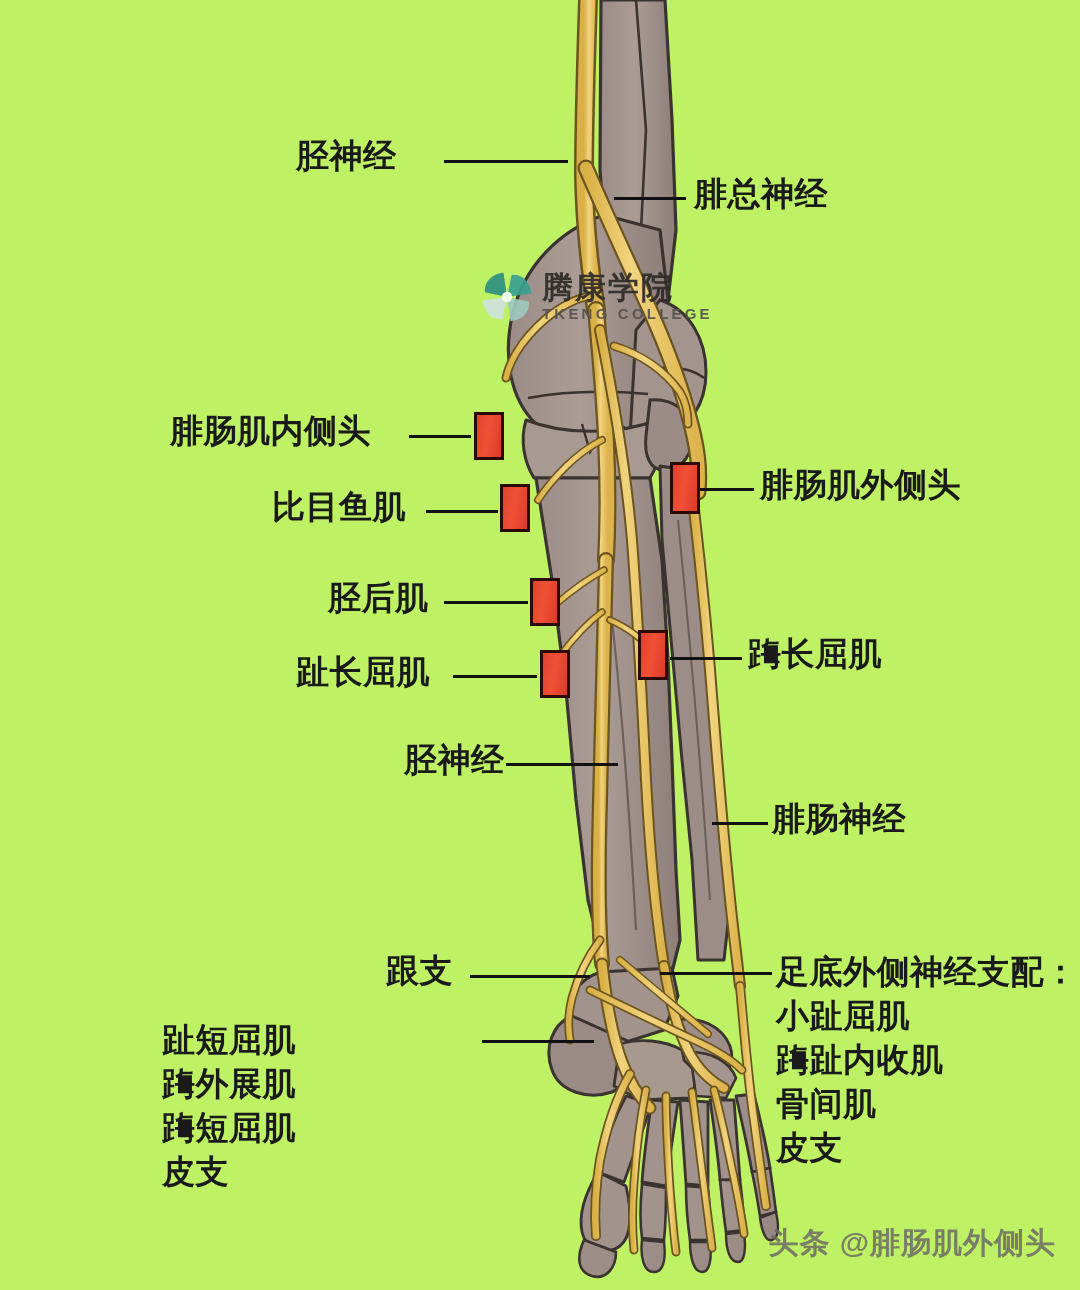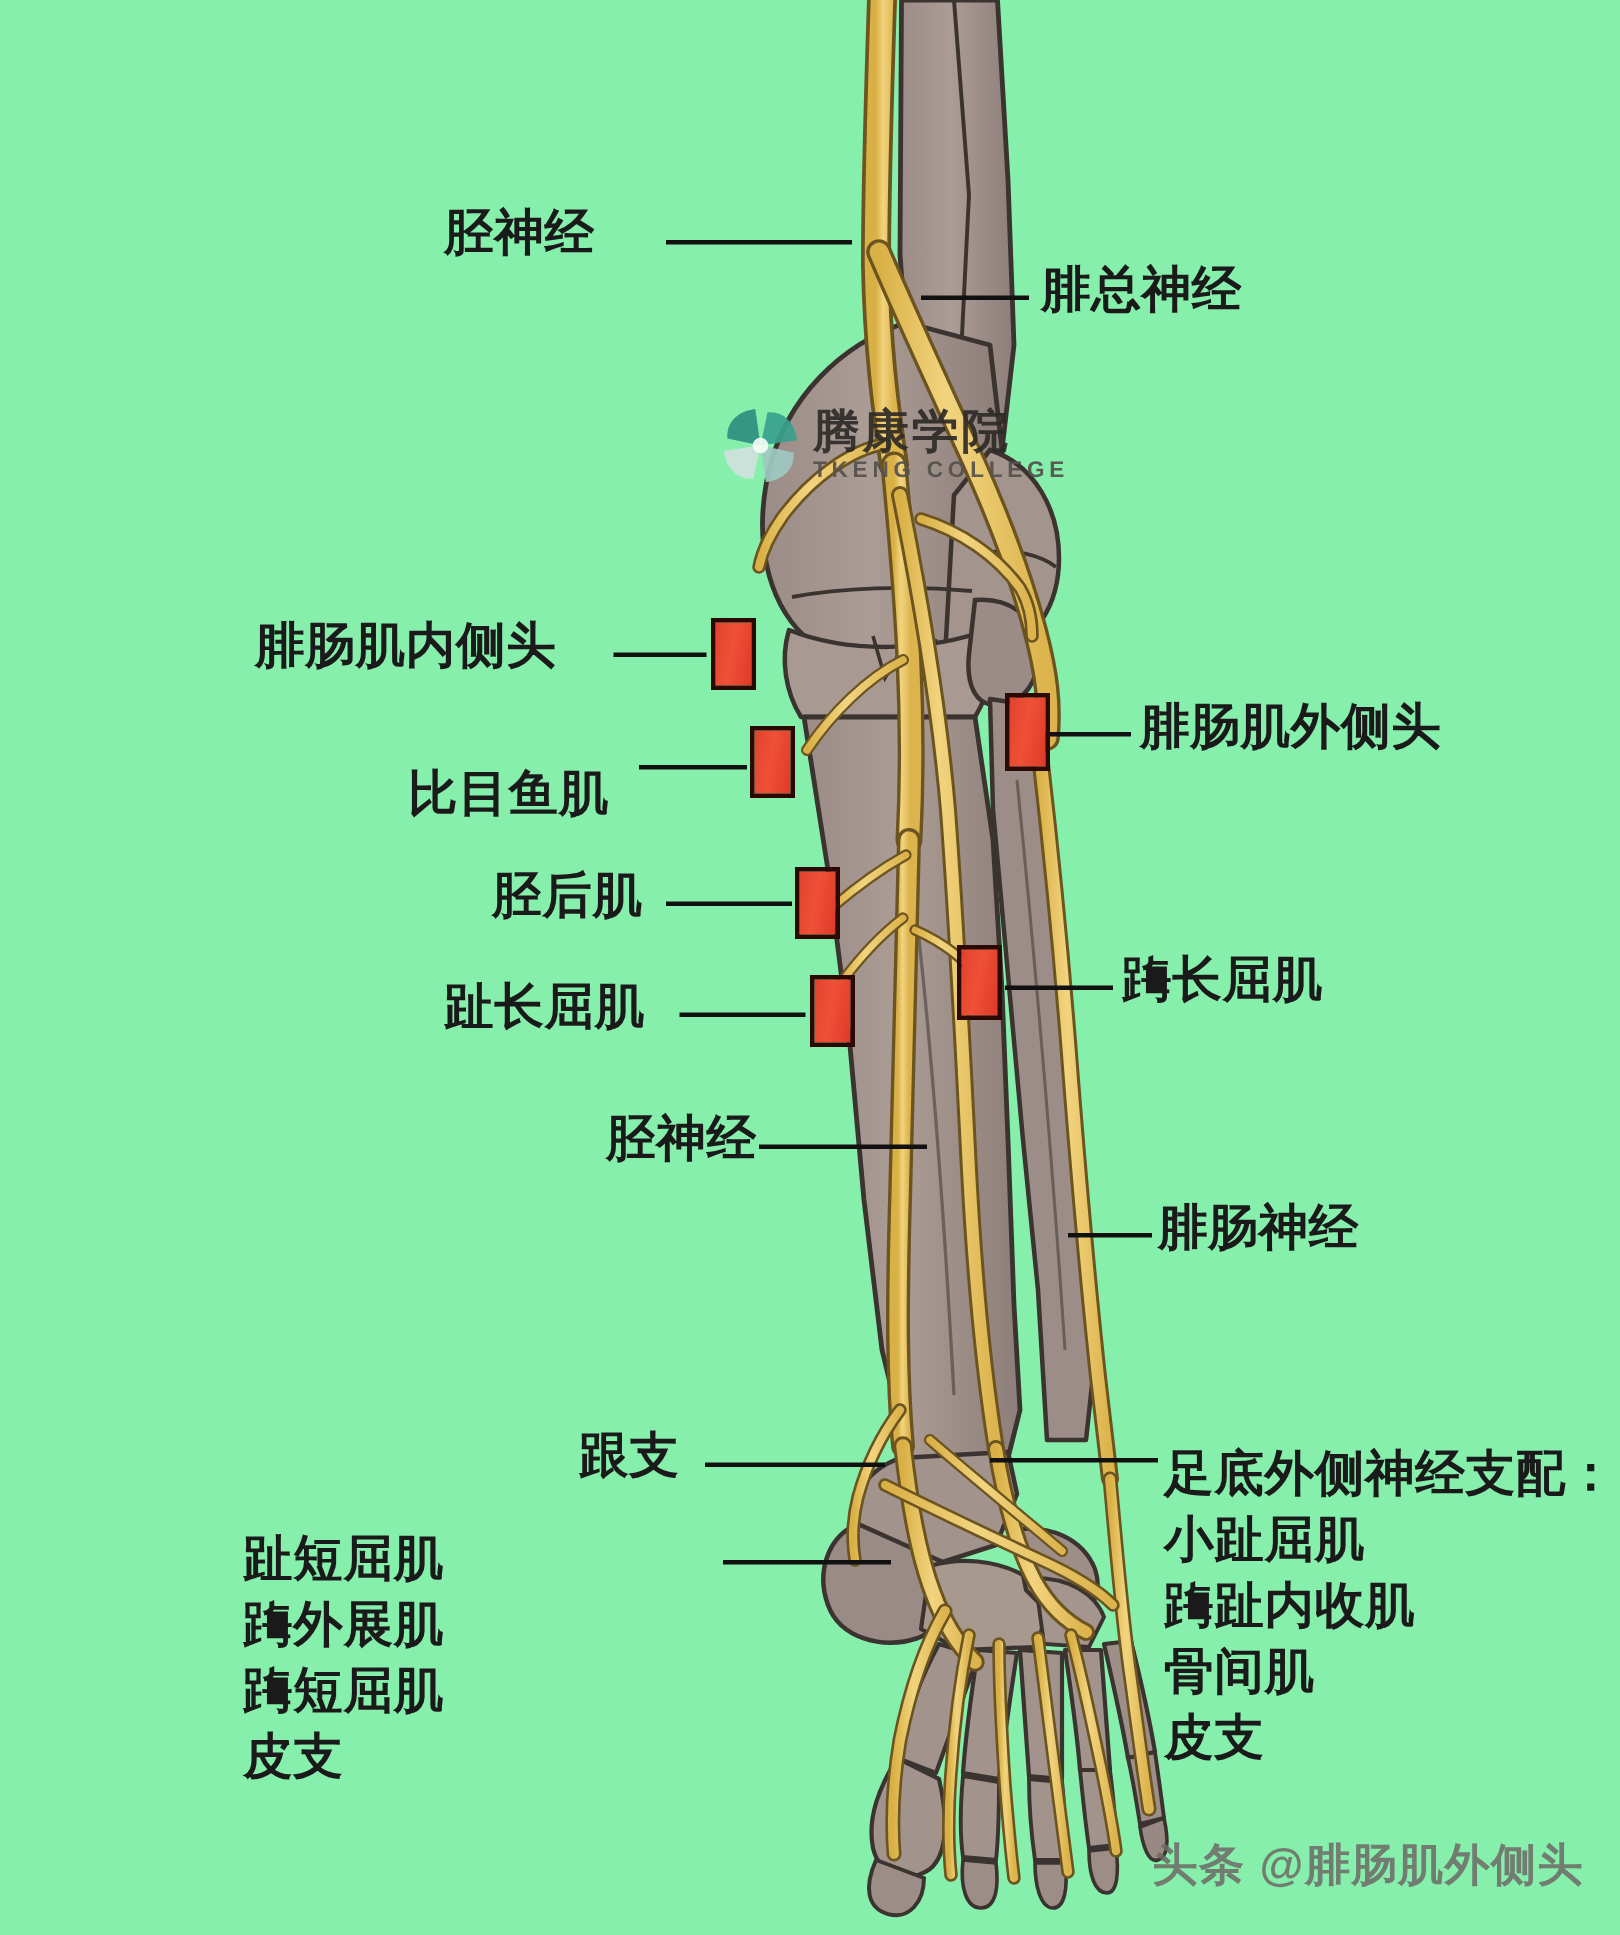--- a/index.html
+++ b/index.html
@@ -4,21 +4,21 @@
 <style>
   html, body {
     margin: 0;
     padding: 0;
     background: #ffffff;
   }
   #page {
     position: relative;
     width: 1080px;
     height: 1290px;
-    background: #86efac;
+    background: #bef264;
     overflow: hidden;
     font-family: "Liberation Serif", "DejaVu Serif", serif;
   }
   #anatomy-svg {
     position: absolute;
     left: 0; top: 0;
     width: 1080px;
     height: 1290px;
   }
   .label {
@@ -292,29 +292,29 @@
   <div class="leader" style="left:506px; top:763px; width:112px;"></div>
   <div class="leader" style="left:712px; top:822px; width:56px;"></div>
   <div class="leader" style="left:470px; top:975px; width:120px;"></div>
   <div class="leader" style="left:660px; top:972px; width:112px;"></div>
   <div class="leader" style="left:482px; top:1040px; width:112px;"></div>
 
   <div class="label left" style="left:296px; top:140px;">胫神经</div>
   <div class="label right" style="left:694px; top:178px;">腓总神经</div>
   <div class="label left" style="left:170px; top:415px;">腓肠肌内侧头</div>
   <div class="label right" style="left:760px; top:469px;">腓肠肌外侧头</div>
-  <div class="label left" style="left:272px; top:514px;">比目鱼肌</div>
+  <div class="label left" style="left:272px; top:491px;">比目鱼肌</div>
   <div class="label left" style="left:328px; top:582px;">胫后肌</div>
   <div class="label left" style="left:296px; top:656px;">趾长屈肌</div>
   <div class="label right" style="left:748px; top:638px;">踇长屈肌</div>
   <div class="label left" style="left:404px; top:744px;">胫神经</div>
   <div class="label right" style="left:772px; top:803px;">腓肠神经</div>
   <div class="label left" style="left:386px; top:955px;">跟支</div>
 
-  <div class="block-label" style="left:776px; top:950px;margin-top:11px;">
+  <div class="block-label" style="left:776px; top:950px;">
     <span class="line">足底外侧神经支配：</span>
     <span class="line">小趾屈肌</span>
     <span class="line">踇趾内收肌</span>
     <span class="line">骨间肌</span>
     <span class="line">皮支</span>
   </div>
 
   <div class="block-label" style="left:162px; top:1018px;">
     <span class="line">趾短屈肌</span>
     <span class="line">踇外展肌</span>

